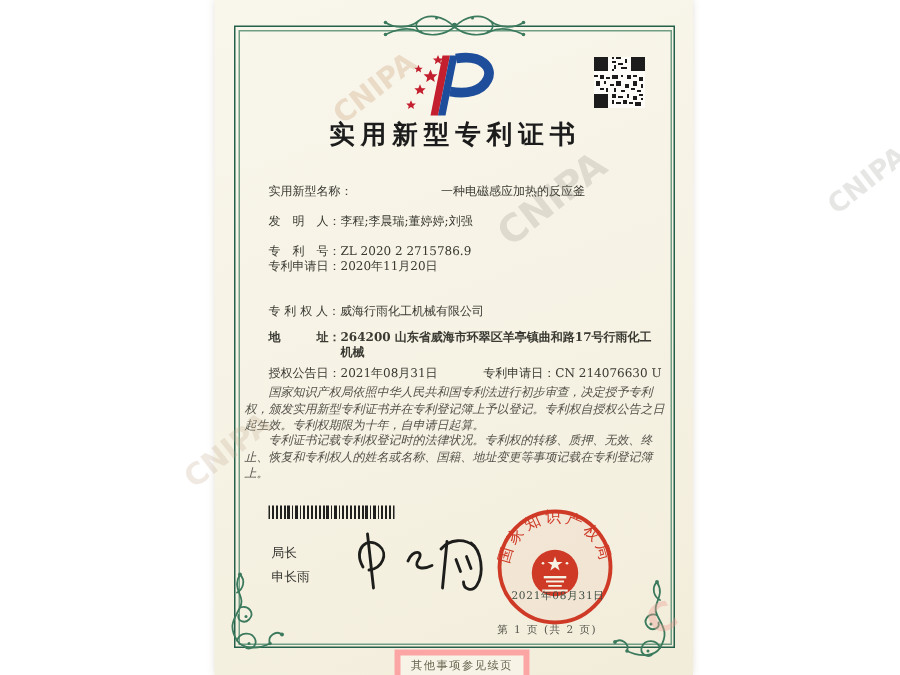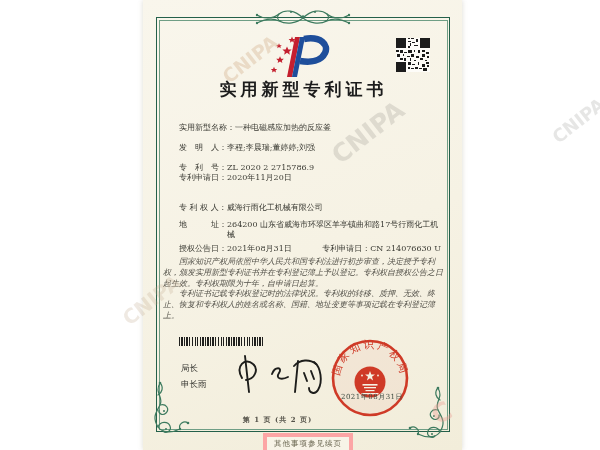--- a/index.html
+++ b/index.html
@@ -38,22 +38,22 @@
              background:repeating-linear-gradient(90deg,#20201e 0px,#20201e 1px,transparent 1px,transparent 2.2px,#20201e 2.2px,#20201e 3.8px,transparent 3.8px,transparent 5.2px); }
 
   .sig-title { position:absolute; left:181px; top:363px; font-size:8.5px; color:#33332e; }
   .sig-name  { position:absolute; left:181px; top:379px; font-size:8.5px; color:#33332e; }
   .signature { position:absolute; left:228px; top:350px; width:100px; height:48px; }
 
   .seal { position:absolute; left:329px; top:337px; width:82px; height:82px; }
   .seal-date { position:absolute; left:329px; top:392px; width:86px; text-align:center;
                font-size:7px; color:#3c4b40; letter-spacing:.5px; }
 
-  .page-footer { position:absolute; left:157px; top:415px; width:241px; text-align:center;
-                 font-size:7px; color:#55534a; letter-spacing:1px;font-weight:bold; }
+  .page-footer { position:absolute; left:157px; top:415px; width:241px; text-align:right;
+                 font-size:7px; color:#55534a; letter-spacing:1px; }
 
   .cont-box { position:absolute; left:263px; top:433px; padding:2px 7px 1px;
               border:4px solid #fca5a5; font-size:7.5px; color:#68644f; letter-spacing:1px;
               background:rgba(250,247,238,.6); }
 
   .wm { position:absolute; font-family:"DejaVu Sans", sans-serif; font-weight:bold; pointer-events:none; }
   .wm1 { left:218px; top:48px;  font-size:19px; color:rgba(205,165,125,.32); transform:rotate(-38deg); }
   .wm2 { left:326px; top:118px; font-size:25px; color:rgba(150,148,140,.26); transform:rotate(-38deg); }
   .wm3 { left:118px; top:288px; font-size:20px; color:rgba(190,168,140,.25); transform:rotate(-38deg); }
   .wm4 { left:548px; top:110px; font-size:18px; color:rgba(200,200,198,.45); transform:rotate(-38deg); }
@@ -183,41 +183,41 @@
         <rect x="11" y="22" width="2" height="1"></rect>
         <rect x="14" y="21" width="2" height="2"></rect>
       <rect x="17" y="22" width="2" height="1"></rect>
         <rect x="20" y="22" width="3" height="2"></rect>
         <rect x="23" y="20" width="1" height="1"></rect>
     </g>
   </svg>
 
   <div class="title">实用新型专利证书</div>
 
-  <div class="row" style="top:123px;">
+  <div class="row" style="top:123px;text-align:center;">
     <span class="lbl">实用新型名称：</span>
     <span class="val">一种电磁感应加热的反应釜</span>
   </div>
   <div class="row" style="top:143px;">
     <span class="lbl">发　明　人：</span>
     <span class="val">李程;李晨瑞;董婷婷;刘强</span>
   </div>
   <div class="row" style="top:163px;">
     <span class="lbl">专　利　号：</span>
     <span class="val">ZL 2020 2 2715786.9</span>
   </div>
   <div class="row" style="top:173px;">
     <span class="lbl">专利申请日：</span>
     <span class="val">2020年11月20日</span>
   </div>
   <div class="row" style="top:203px;">
     <span class="lbl">专 利 权 人：</span>
     <span class="val">威海行雨化工机械有限公司</span>
   </div>
-  <div class="row" style="top:220px;">
+  <div class="row" style="top:220px;font-weight:bold;">
     <span class="lbl">地　　　址：</span>
     <span class="val">264200 山东省威海市环翠区羊亭镇曲和路17号行雨化工机械</span>
   </div>
 
   <div class="grant-row">
     <span class="grant-part"><span>授权公告日：</span><span>2021年08月31日</span></span>
     <span class="grant-part"><span>专利申请日：</span><span>CN 214076630 U</span></span>
   </div>
 
   <div class="legal">

